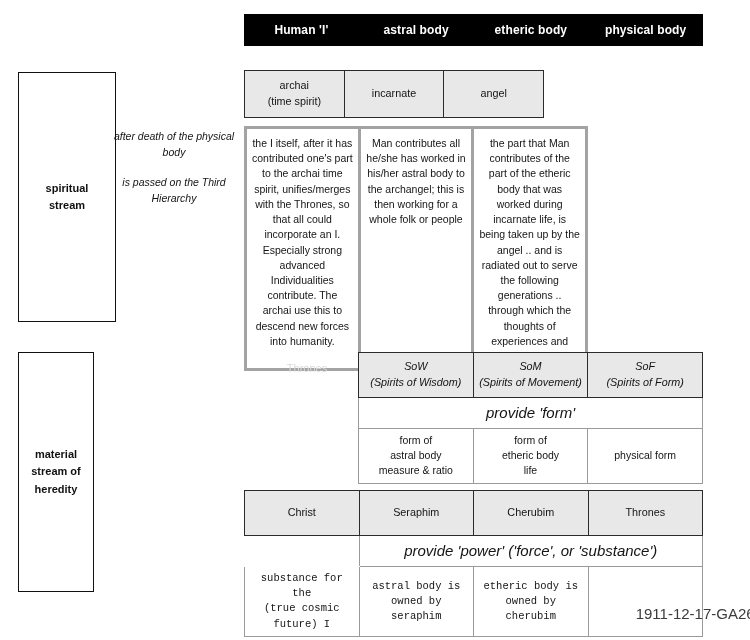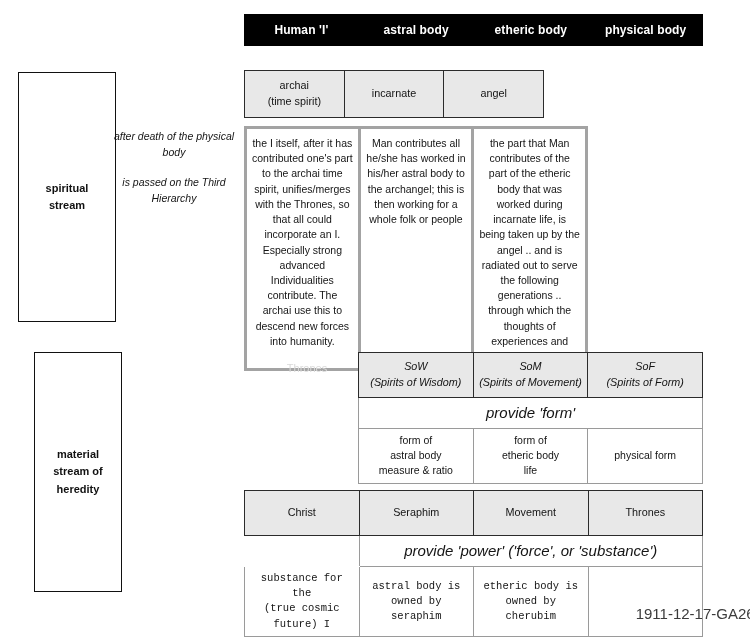--- a/index.html
+++ b/index.html
@@ -52,21 +52,21 @@
     display: flex;
     align-items: center;
     justify-content: center;
     text-align: center;
     font-size: 11px;
     font-weight: bold;
     line-height: 1.55;
     color: #111;
   }
   #spiritual-stream-box { left: 18px; top: 72px; width: 98px; height: 250px; }
-  #material-stream-box  { left: 18px; top: 352px; width: 88px; height: 240px; margin-left: 16px; }
+  #material-stream-box  { left: 18px; top: 352px; width: 76px; height: 240px; }
 
   
   .annot {
     font-style: italic;
     font-size: 10.5px;
     line-height: 1.55;
     text-align: center;
     color: #141414;
   }
   #annotations { left: 110px; top: 128px; width: 128px; font-style: italic; }
@@ -228,21 +228,21 @@
     </tbody>
       </table>
   </div>
 
   <div class="abs" id="hierarchy-table">
     <table class="tbl">
       <tbody>
           <tr>
         <td class="hdr">Christ</td>
         <td class="hdr">Seraphim</td>
-        <td class="hdr">Movement</td>
+        <td class="hdr">Cherubim</td>
         <td class="hdr">Thrones</td>
       </tr>
       <tr>
         <td class="midrow emptyleft"></td>
         <td class="midrow italic-row" colspan="3">provide 'power' ('force', or 'substance')</td>
       </tr>
       <tr>
         <td class="botrow">
           <span>substance for the</span><br>
           <span>(true cosmic future) I</span>

